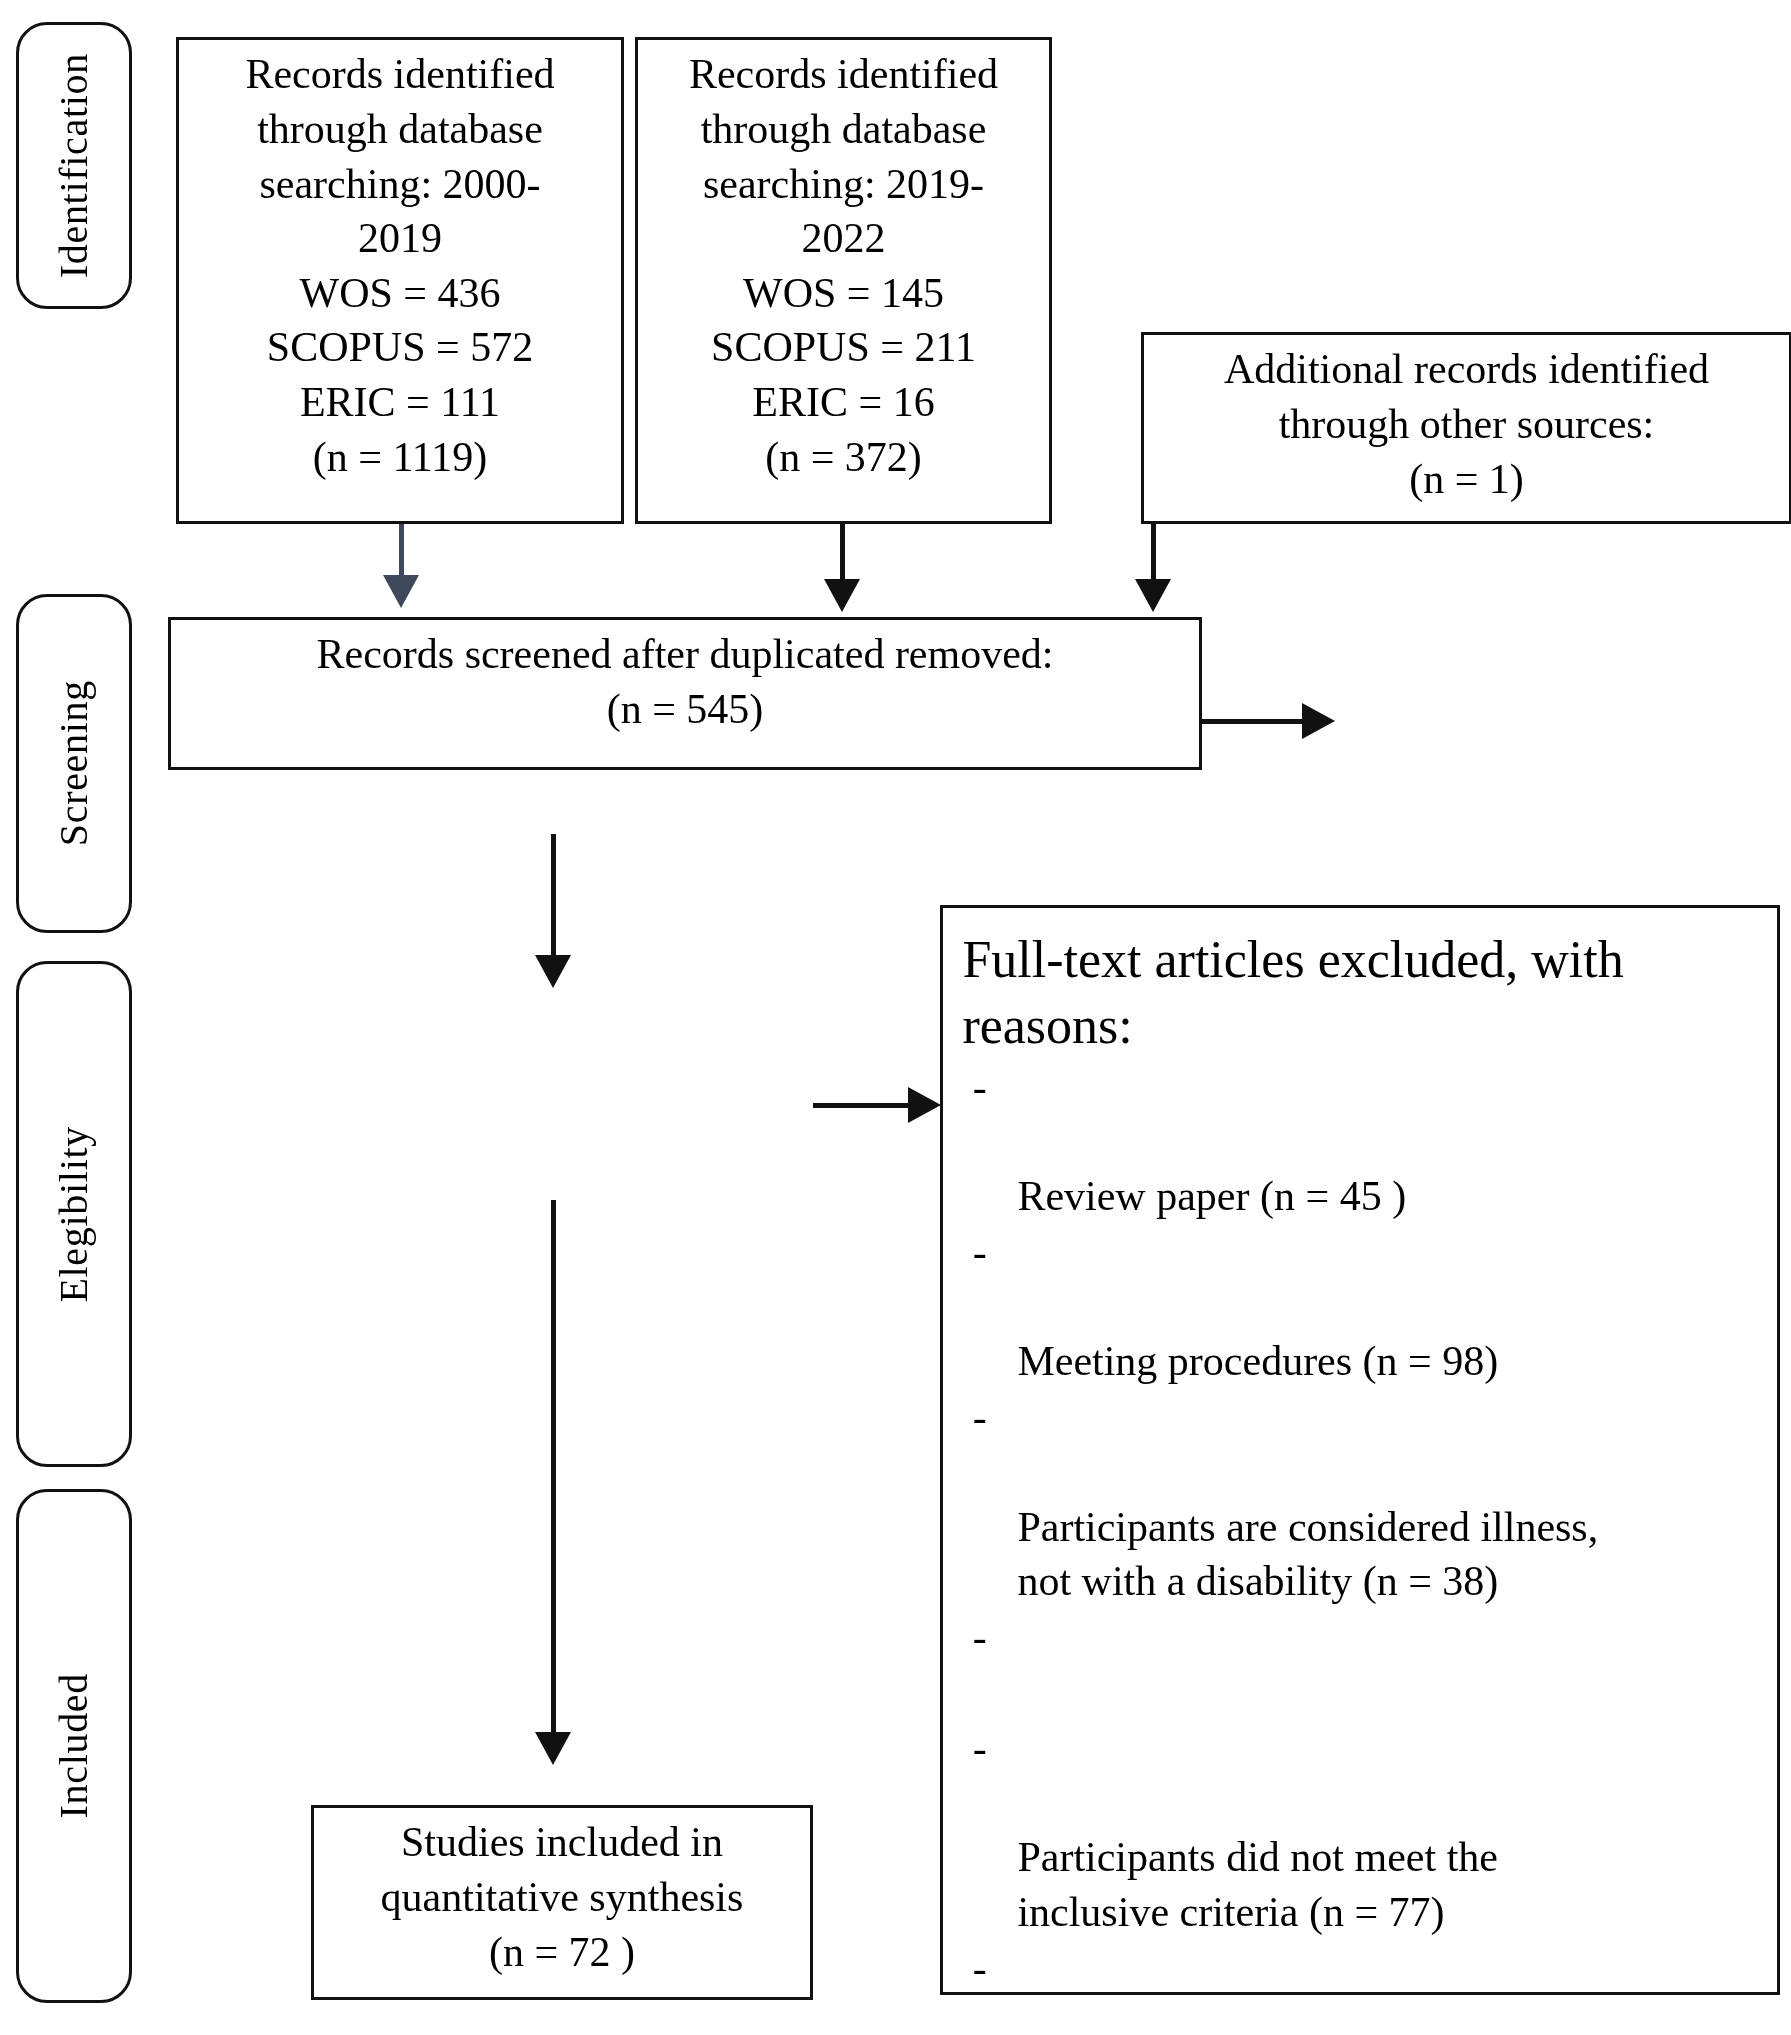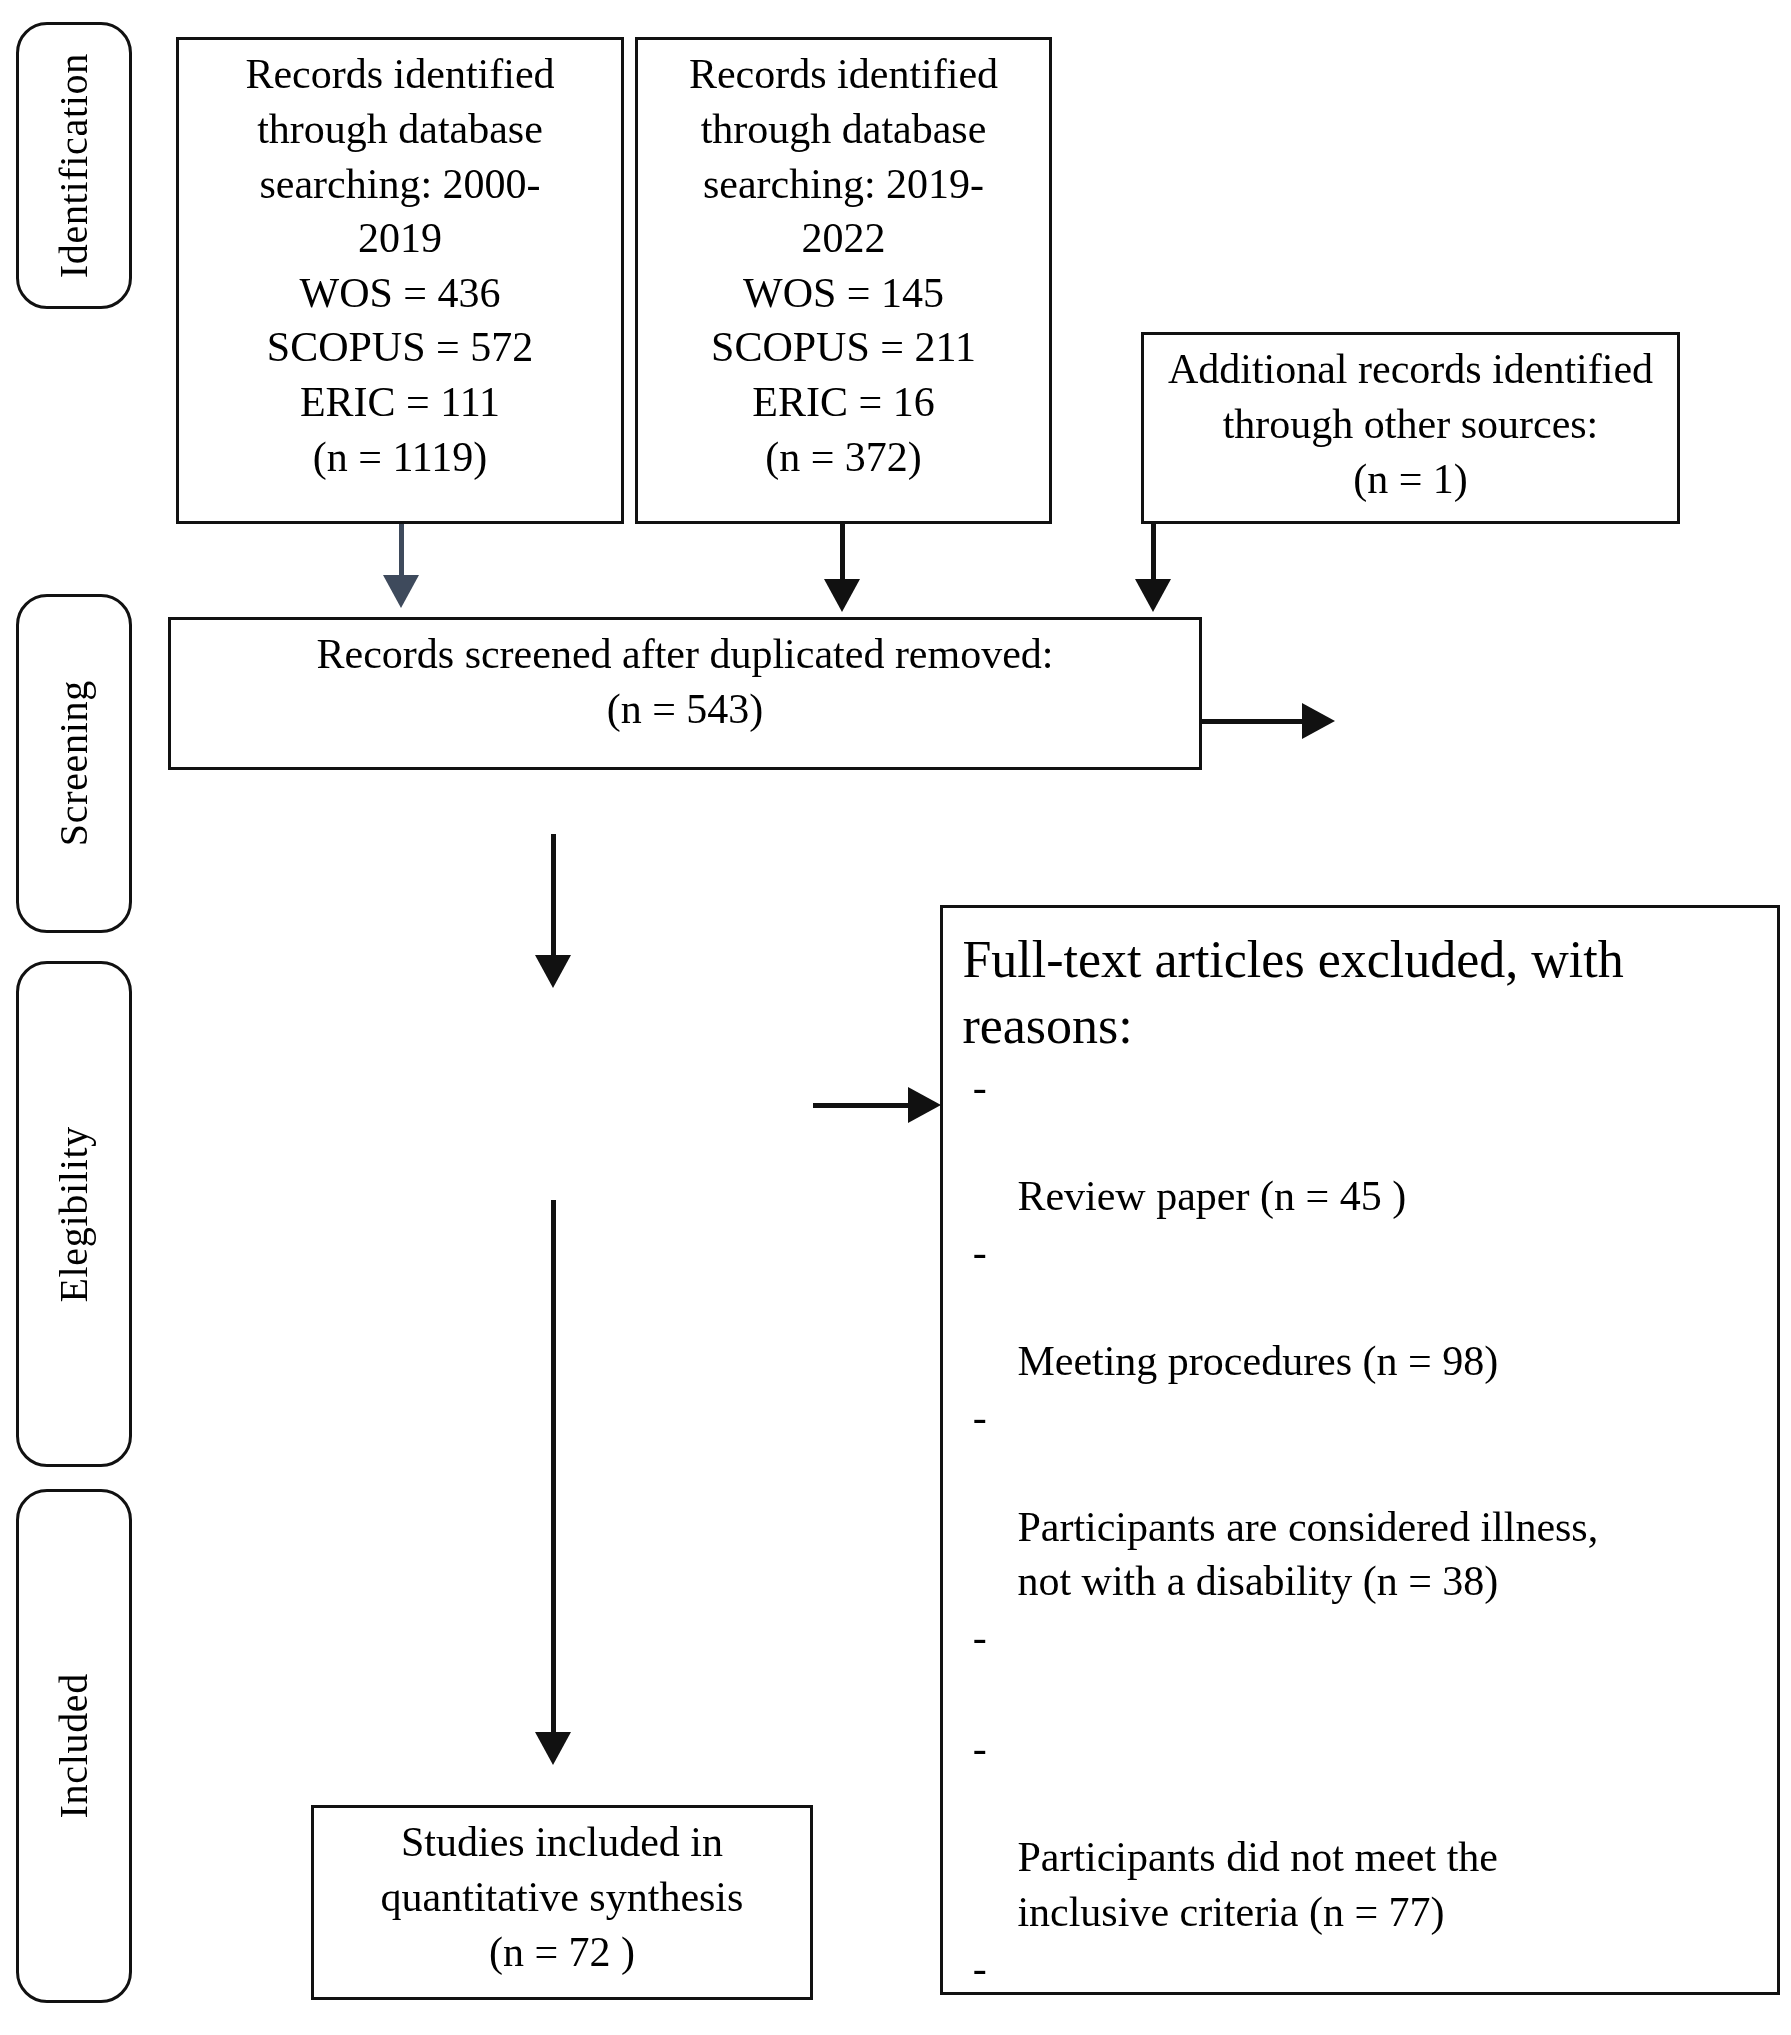--- a/index.html
+++ b/index.html
@@ -173,21 +173,21 @@
     <div class="box-text">Records identified
 through database
 searching: 2019-
 2022
 WOS = 145
 SCOPUS = 211
 ERIC = 16
 (n = 372)</div>
   </div>
 
-  <div class="box" style="left:1141px; top:332px; width:539px; height:192px;">
+  <div class="box" style="left:1141px; top:332px; width:651px; height:192px;">
     <div class="box-text">Additional records identified
 through other sources:
 (n = 1)</div>
   </div>
 
   <div class="arrow-v" style="left:399px; top:524px; height:82px;">
     <div class="shaft" style="height:54px; background:#3e4a5c;"></div>
     <div class="head" style="top:51px; border-top-color:#3e4a5c;"></div>
   </div>
 
@@ -196,21 +196,21 @@
     <div class="head" style="top:55px;"></div>
   </div>
 
   <div class="arrow-v" style="left:1151px; top:524px; height:89px;">
     <div class="shaft" style="height:58px;"></div>
     <div class="head" style="top:55px;"></div>
   </div>
 
   <div class="box" style="left:168px; top:617px; width:1034px; height:153px;">
     <div class="box-text">Records screened after duplicated removed:
-(n = 543)</div>
+(n = 545)</div>
   </div>
 
 
   <div class="arrow-h" style="left:1202px; top:719px; width:133px;">
     <div class="shaft" style="width:104px;"></div>
     <div class="head" style="left:100px;"></div>
   </div>
 
   <div class="arrow-v" style="left:551px; top:834px; height:156px;">
     <div class="shaft" style="height:124px;"></div>

